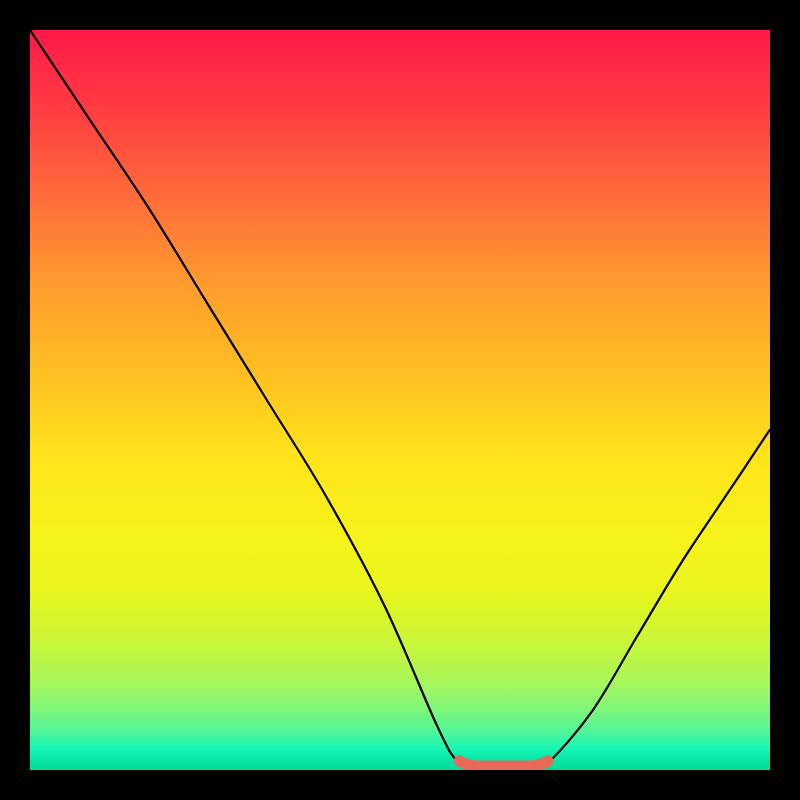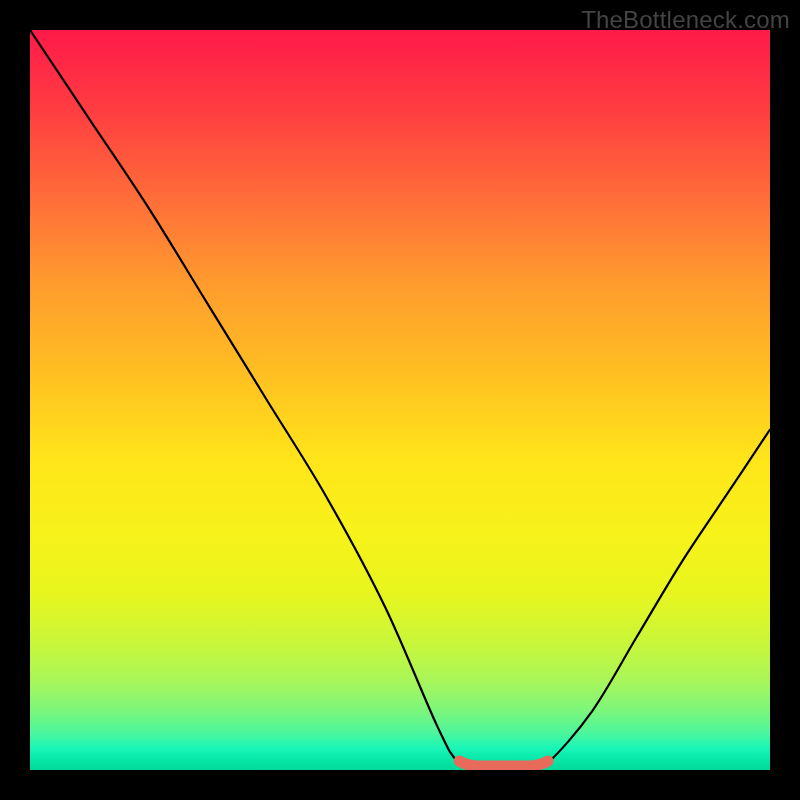--- a/index.html
+++ b/index.html
@@ -61,21 +61,20 @@
     inset: 0;
     width: 100%;
     height: 100%;
     z-index: 5;
   }
 </style>
 </head>
 <body>
 
 <div class="container">
-  <div class="watermark">TheBottleneck.com</div>
 
   <div class="plot-frame">
     <div class="gradient"></div>
     <svg class="curve-svg" viewBox="0 0 740 740" preserveAspectRatio="none">
       <path d="M 0,0 C 9.866666666666667,14.799999999999992 39.46666666666667,59.199999999999946 59.2,88.79999999999995 C 78.93333333333334,118.39999999999996 98.66666666666667,146.76666666666668 118.4,177.60000000000002 C 138.13333333333333,208.43333333333337 157.86666666666667,241.73333333333335 177.6,273.8 C 197.33333333333331,305.8666666666667 217.06666666666666,337.93333333333334 236.8,370 C 256.53333333333336,402.06666666666666 276.26666666666665,431.66666666666663 296,466.2 C 315.73333333333335,500.73333333333335 336.7,538.9666666666667 355.2,577.2 C 373.7,615.4333333333334 394.66666666666674,669.7 407.00000000000006,695.6 C 419.33333333333337,721.5 420.56666666666666,725.2 429.2,732.6 C 437.8333333333333,740 447.7,738.7666666666667 458.8,740 C 469.90000000000003,741.2333333333333 485.93333333333334,741.2333333333333 495.8,740 C 505.6666666666667,738.7666666666667 506.9,742.4666666666667 518,732.6 C 529.1,722.7333333333333 547.6,701.7666666666667 562.4,680.8 C 577.1999999999999,659.8333333333333 592,631.4666666666666 606.8,606.8 C 621.5999999999999,582.1333333333333 636.4000000000001,556.2333333333332 651.2,532.8 C 666,509.3666666666666 680.8,488.4 695.5999999999999,466.2 C 710.3999999999999,444 732.6,410.7 740,399.59999999999997" fill="none" stroke="#000" stroke-width="2.2" stroke-linecap="round"></path>
       <path d="M 429.2,731 Q 437.2,736 449.2,736 L 498,736 Q 510,736 518,731" fill="none" stroke="#e86a5a" stroke-width="11" stroke-linecap="round"></path>
     </svg>
   </div>
 </div>
 

